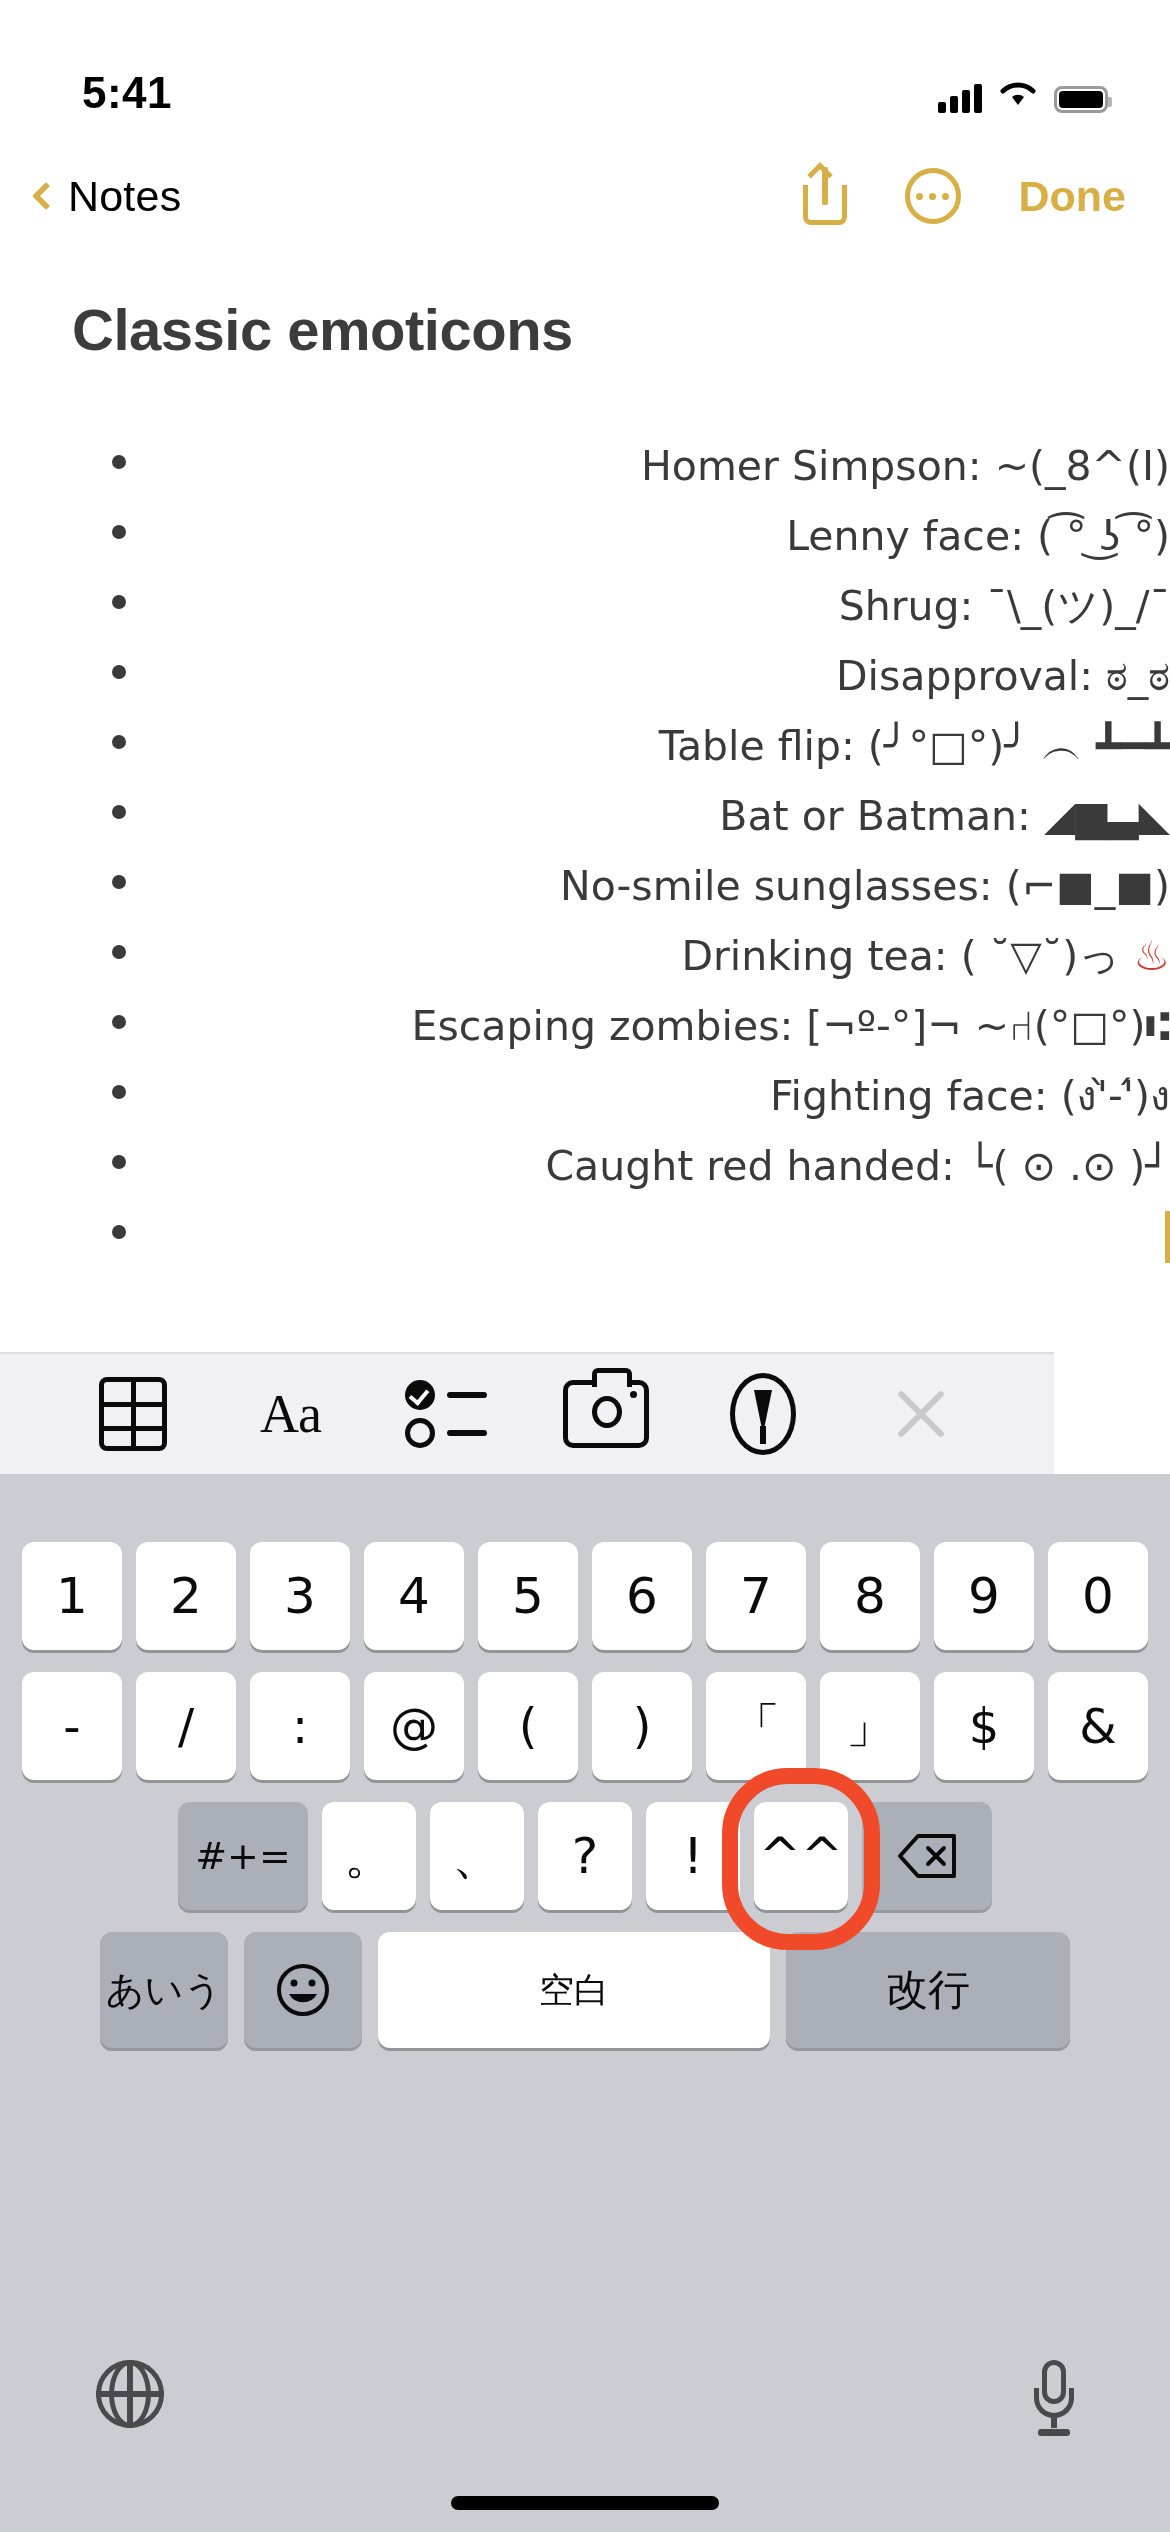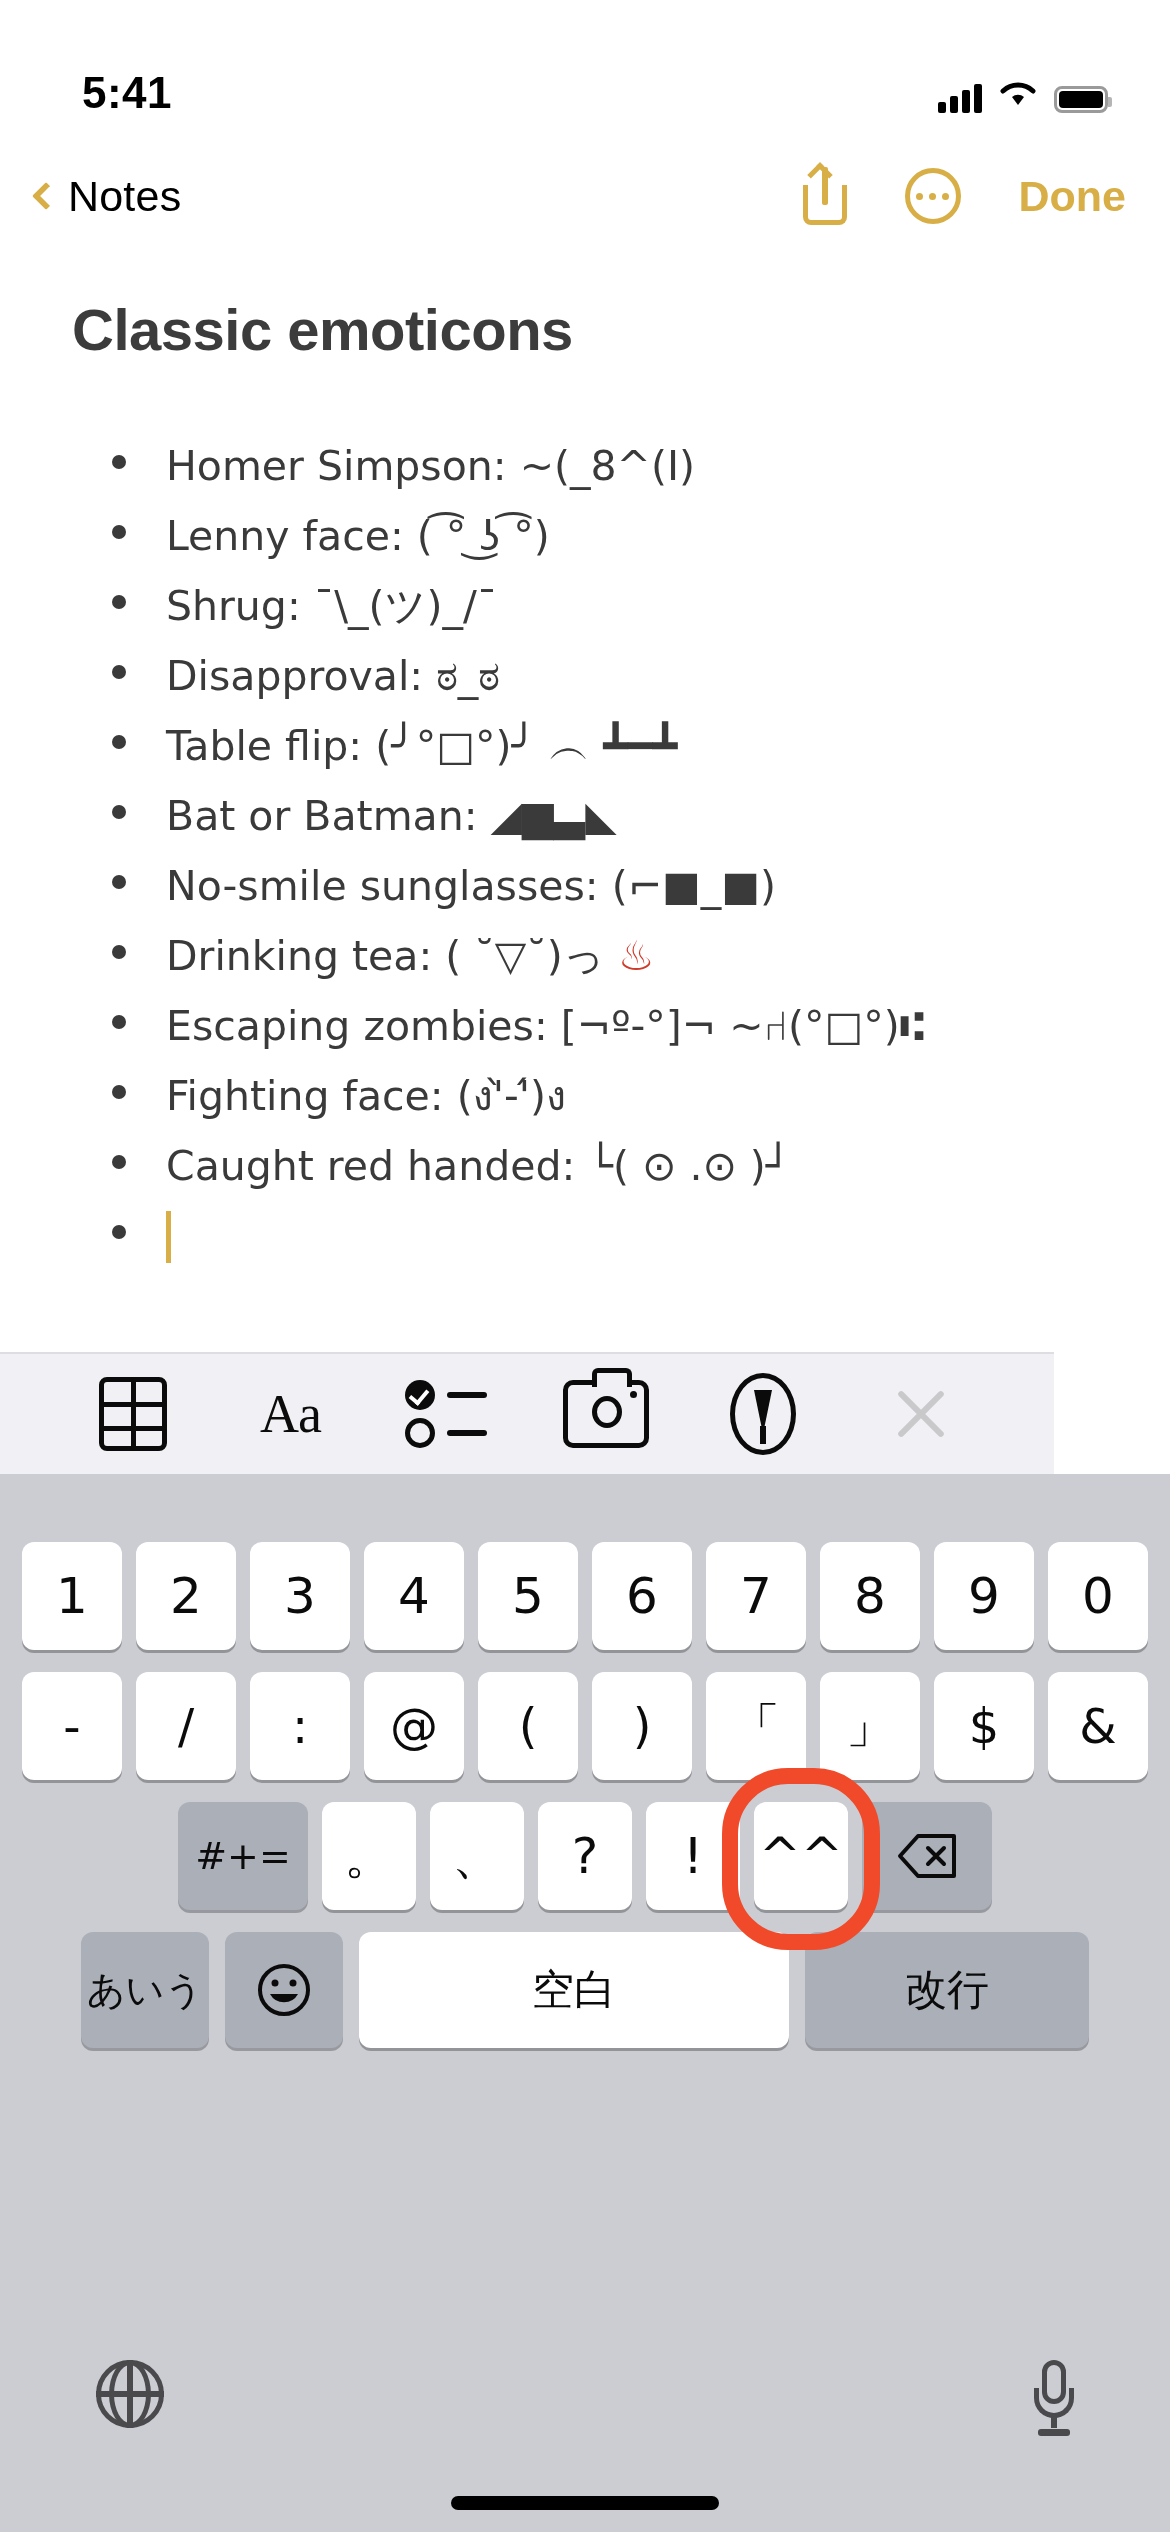--- a/index.html
+++ b/index.html
@@ -65,21 +65,21 @@
 
   
   .note { position:absolute; top:258px; left:0; width:1170px; height:1094px; background:#fff; }
   .note-title {
     font-size:58px; font-weight:700; color:#3C3C3C;
     padding: 38px 13px 0 72px; letter-spacing:-0.5px;
   }
   .bullets { padding: 68px 0 0 0; }
   .bullet-row {
     display:flex; align-items:flex-start;
-    height:70px; padding-left:112px;
+    height:70px; padding-left:112px;justify-content:space-between;
   }
   .bullet-dot {
     width:14px; height:14px; background:#3a3a3a; border-radius:50%;
     margin-top:24px; flex:0 0 14px;
   }
   .bullet-text {
     margin-left:40px; font-size:41px; color:#3a3a3a; line-height:70px;
     white-space:nowrap; font-family: "DejaVu Sans", "Liberation Sans", sans-serif;
   }
   .bullet-text .art { font-family:"DejaVu Sans","Liberation Sans",sans-serif; }
@@ -138,21 +138,21 @@
     font-size:50px; color:#0b0b0b; font-family:"DejaVu Sans","Liberation Sans",sans-serif;
   }
   .key.num { width:100px; }
   .key.sym { width:100px; font-size:48px; }
   .key.p3 { width:94px; }
   .key.dark { background:#ABAFB8; box-shadow:0 3px 0 rgba(0,0,0,0.25); }
   .key.shiftnum { width:130px; font-size:38px; }
   .key.bksp { width:130px; }
   .key.alt { width:128px; font-size:38px; }
   .key.emoji { width:118px; font-size:46px; }
-  .key.space { width:430px; font-size:42px; }
+  .key.space { width:392px; font-size:35px; }
   .key.ret { width:284px; font-size:42px; }
   .krow.r4 .key { height:116px; }
   .krow.r4 { gap:16px; padding-left:0; }
 
   .hl-wrap { position:relative; display:flex; align-items:center; justify-content:center; }
   .hl-ring {
     position:absolute; top:-34px; left:-32px; width:calc(100% + 64px); height:calc(100% + 74px);
     border:16px solid #F04A2A; border-radius:66px; pointer-events:none; z-index:5;
   }
 

